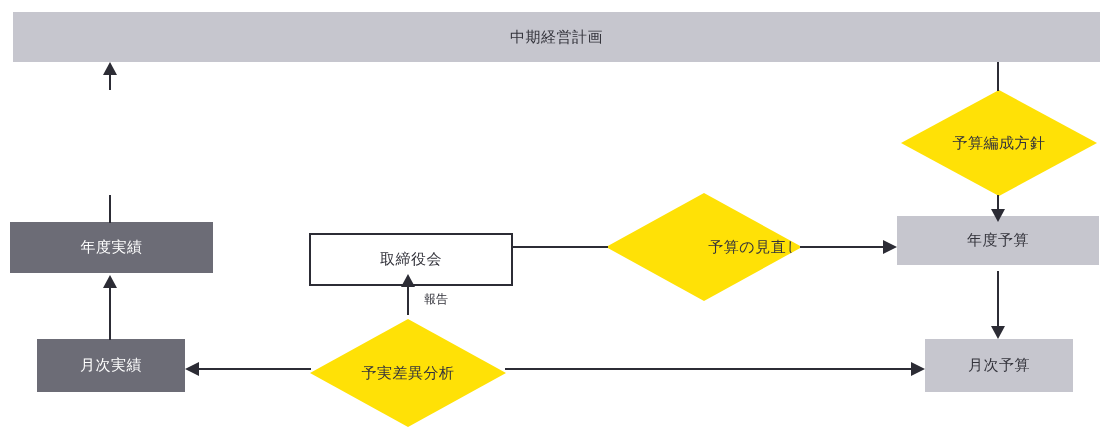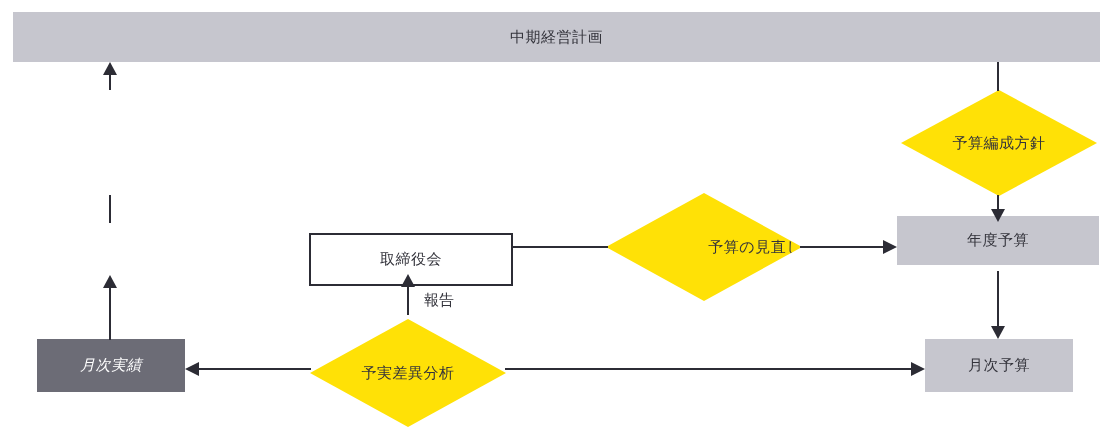--- a/index.html
+++ b/index.html
@@ -35,31 +35,31 @@
   .decision{
     background:var(--decision-fill);
     clip-path:polygon(50% 0,100% 50%,50% 100%,0 50%);
   }
   .line{position:absolute;background:var(--line);}
   .ah{position:absolute;width:0;height:0;}
   .ah.up{border-left:7px solid transparent;border-right:7px solid transparent;border-bottom:13px solid var(--line);}
   .ah.down{border-left:7px solid transparent;border-right:7px solid transparent;border-top:13px solid var(--line);}
   .ah.left{border-top:7px solid transparent;border-bottom:7px solid transparent;border-right:14px solid var(--line);}
   .ah.right{border-top:7px solid transparent;border-bottom:7px solid transparent;border-left:14px solid var(--line);}
-  .edge-label{position:absolute;font-size:15px;color:var(--text-dark);}
+  .edge-label{position:absolute;font-size:12px;color:var(--text-dark);}
 
   
   #node-mid-term-plan{left:13px;top:12px;width:1087px;height:50px;}
   #node-plan-review{left:12px;top:88px;width:196px;height:108px;}
   #node-budget-policy{left:901px;top:90px;width:196px;height:106px;}
   #node-annual-results{left:10px;top:222px;width:203px;height:51px;}
   #node-board-meeting{left:309px;top:221px;width:204px;height:53px;margin-top:12px;}
   #node-budget-review{left:606px;top:193px;width:196px;height:108px;justify-content:flex-end;}
   #node-annual-budget{left:897px;top:216px;width:202px;height:49px;}
-  #node-monthly-results{left:37px;top:339px;width:148px;height:53px;font-style:italic;}
+  #node-monthly-results{left:37px;top:339px;width:148px;height:53px;}
   #node-variance-analysis{left:310px;top:319px;width:196px;height:108px;text-align:center;}
   #node-monthly-budget{left:925px;top:339px;width:148px;height:53px;}
 
   
   #ln-plan-review-up{left:109px;top:71px;width:2px;height:19px;}
   #ah-plan-review-up{left:103px;top:62px;}
   #ln-plan-review-down{left:109px;top:195px;width:2px;height:28px;}
   #ln-monthly-annual{left:109px;top:287px;width:2px;height:53px;}
   #ah-monthly-annual{left:103px;top:275px;}
   #ln-banner-policy{left:997px;top:62px;width:2px;height:29px;}
@@ -85,20 +85,23 @@
 
   <div class="node banner" id="node-mid-term-plan">
     <span>中期経営計画</span>
   </div>
 
 
   <div class="node decision" id="node-budget-policy">
     <span>予算編成方針</span>
   </div>
 
+  <div class="node proc-dark" id="node-annual-results">
+    <span>年度実績</span>
+  </div>
 
   <div class="node proc-outline" id="node-board-meeting">
     <span>取締役会</span>
   </div>
 
   <div class="node decision" id="node-budget-review">
     <span>予算の見直し</span>
   </div>
 
   <div class="node proc-light" id="node-annual-budget">

